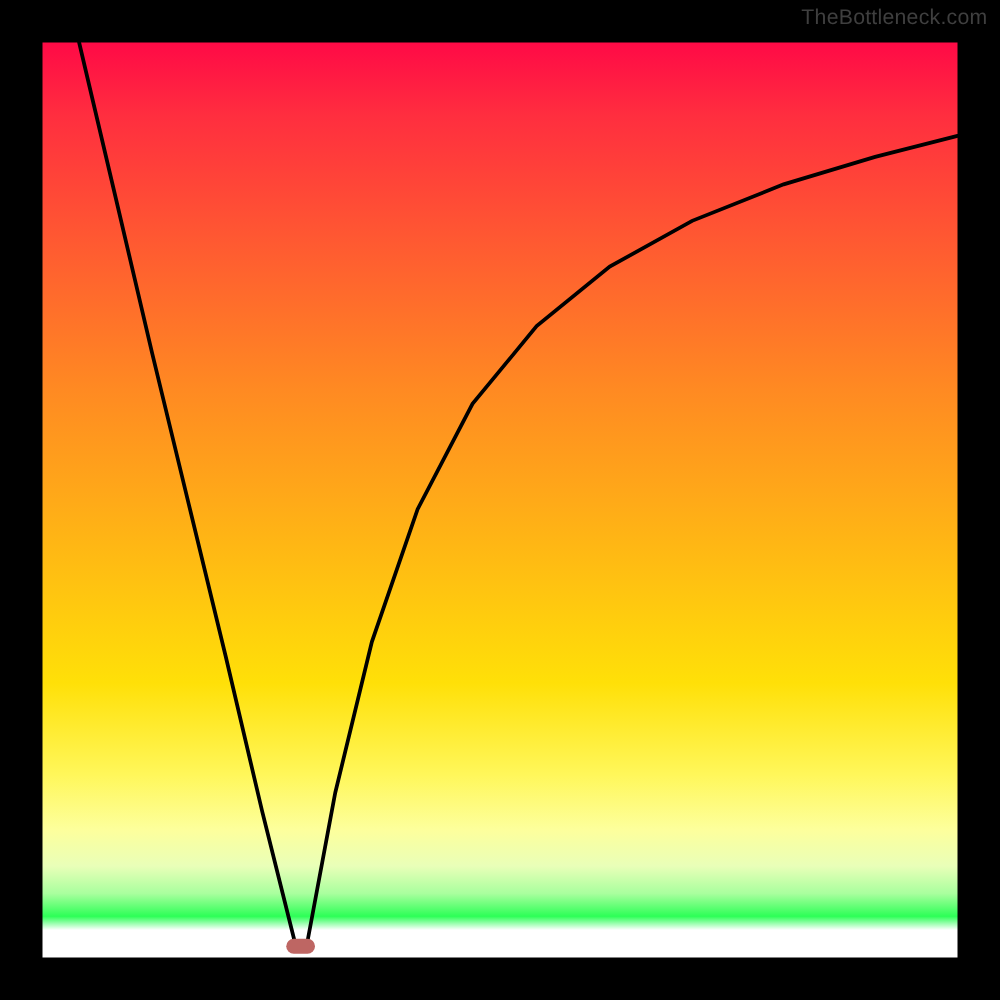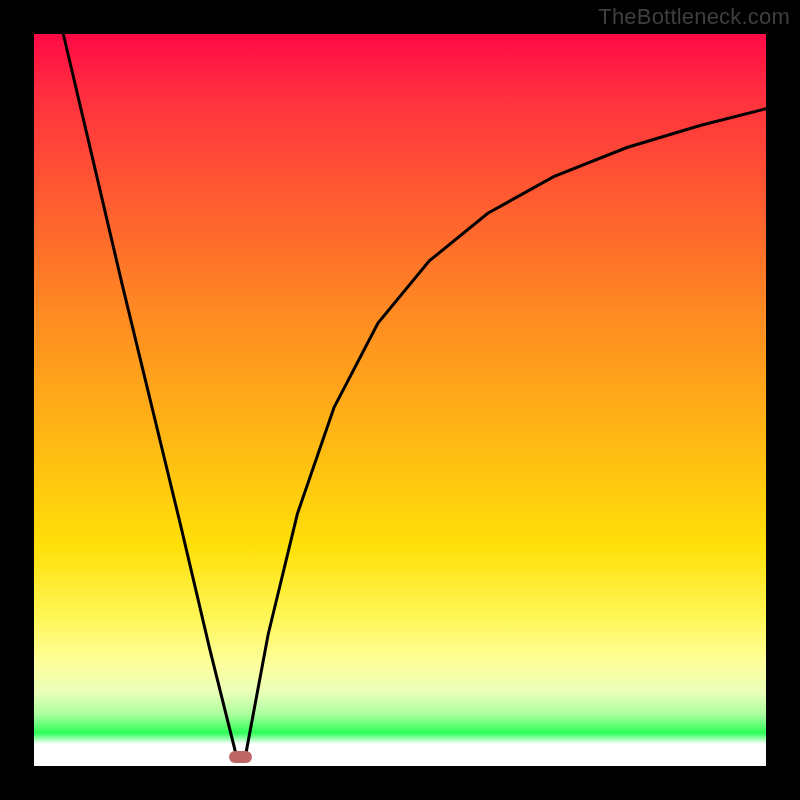--- a/index.html
+++ b/index.html
@@ -39,21 +39,21 @@
       #2dff57 95.5%,
       #ffffff 97%,
       #ffffff 100%
     );
   }
   .watermark {
     position: absolute;
     top: 4px;
     right: 10px;
     color: #3f3f3f;
-    font-size: 22px;
+    font-size: 17px;
     font-weight: 500;
     letter-spacing: 0.2px;
     user-select: none;
   }
   svg.curves {
     position: absolute;
     left: 0;
     top: 0;
     width: 732px;
     height: 732px;

